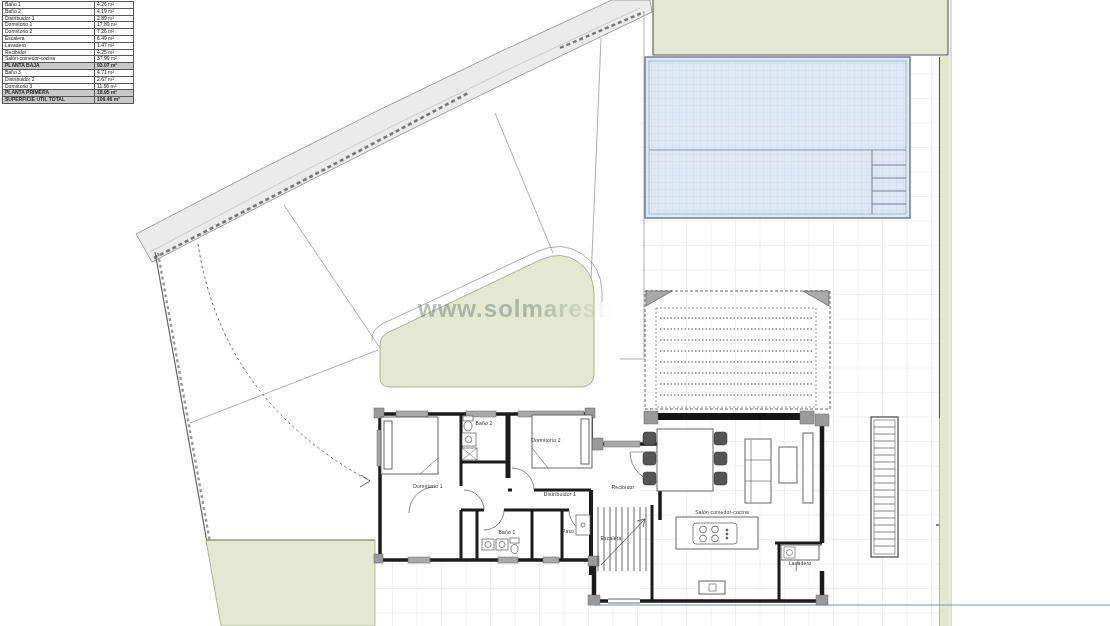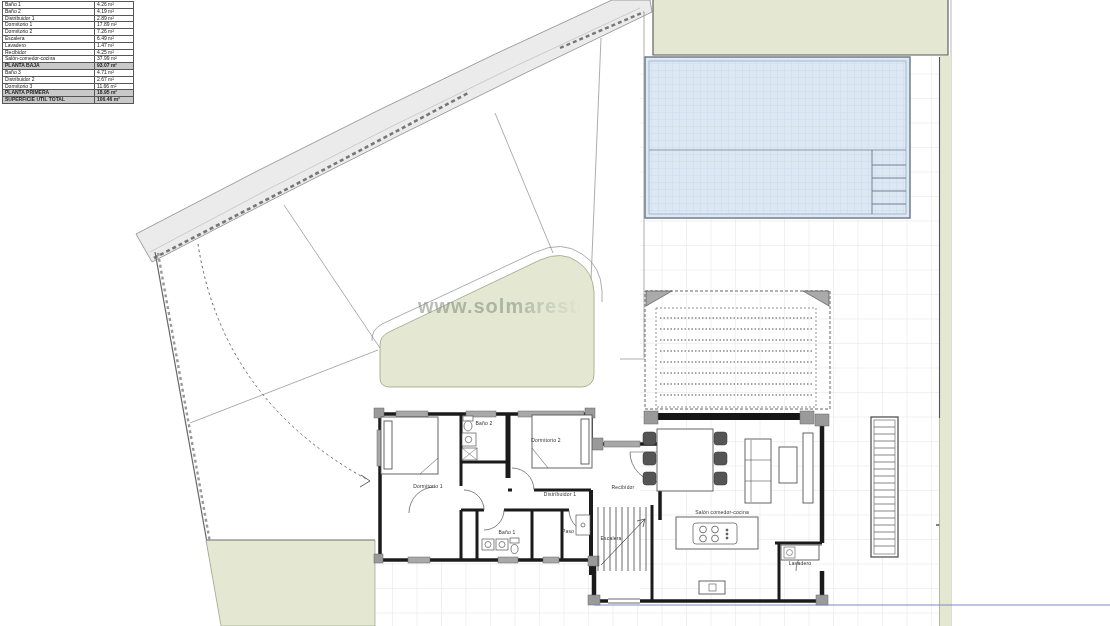--- a/index.html
+++ b/index.html
@@ -8,21 +8,21 @@
   
   #legend{position:absolute;left:2px;top:1px;width:132px;border-collapse:collapse;
           font-size:5px;line-height:5.6px;color:#222;background:#fff;border:1px solid #444;}
   #legend td{border:0.5px solid #555;padding:0 2px;height:5.8px;white-space:nowrap;overflow:hidden;}
   #legend td.val{width:34px;}
   #legend tr.hdr td{background:#c9c9c9;font-weight:bold;}
   
   .room-label{position:absolute;transform:translate(-50%,-50%);font-size:5px;color:#333;
               white-space:nowrap;letter-spacing:0.2px;}
   
-  #watermark{position:absolute;left:418px;top:295px;font-size:20px;font-weight:bold;
+  #watermark{position:absolute;left:418px;top:295px;font-size:24px;font-weight:bold;
              color:rgba(128,136,126,0.55);letter-spacing:1px;
              -webkit-mask-image:linear-gradient(to right,#000 55%,transparent 96%);
              mask-image:linear-gradient(to right,#000 55%,transparent 96%);}
 </style>
 </head>
 <body>
 
 <div id="stage">
 
 <svg id="plan-svg" width="1110" height="626" viewBox="0 0 1110 626">

